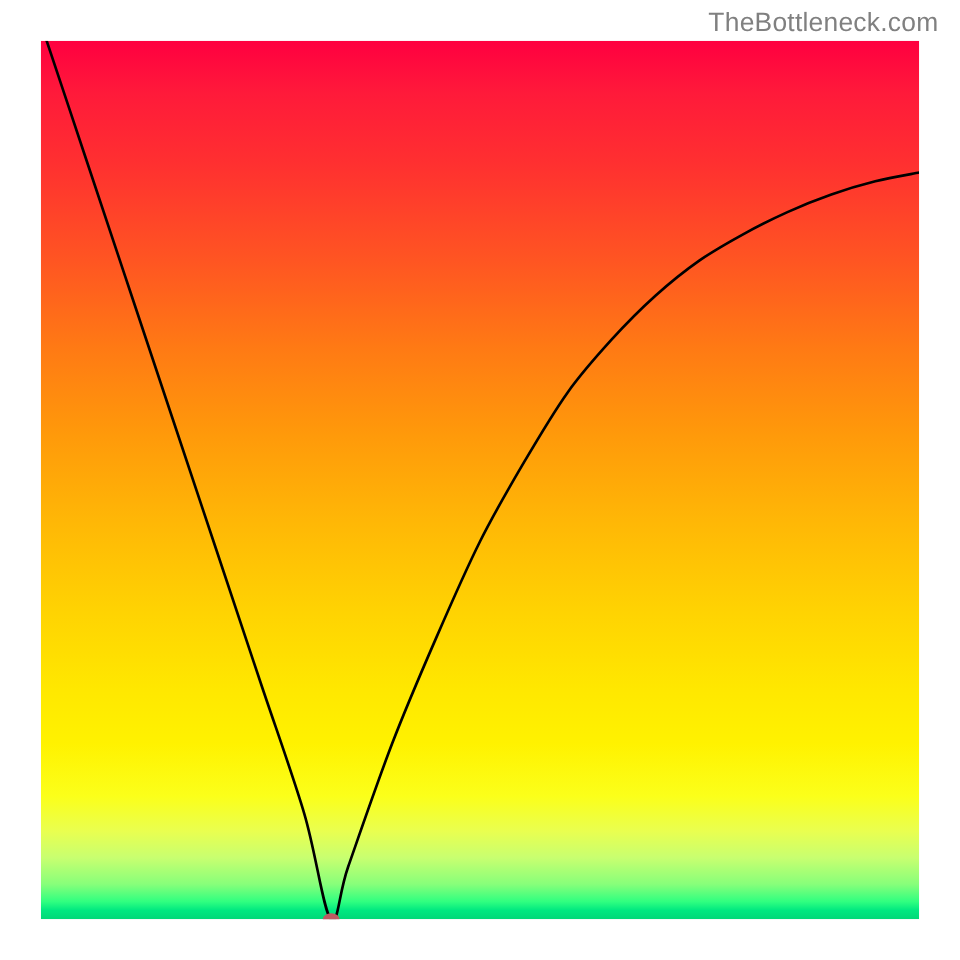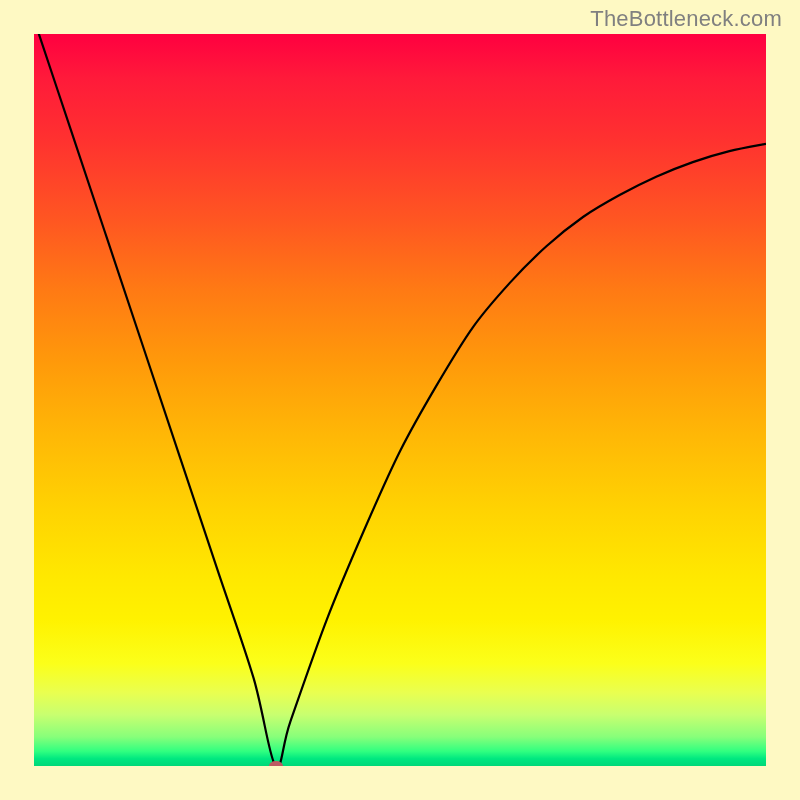--- a/index.html
+++ b/index.html
@@ -10,21 +10,21 @@
     background: #000;
     overflow: hidden;
     font-family: Arial, Helvetica, sans-serif;
   }
   .frame {
     position: absolute;
     left: 0;
     top: 0;
     width: 800px;
     height: 800px;
-    background: #fef9c3;
+    background: #ffffff;
   }
   .plot-area {
     position: absolute;
     left: 34px;
     top: 34px;
     width: 732px;
     height: 732px;
     overflow: hidden;
   }
   .gradient {

